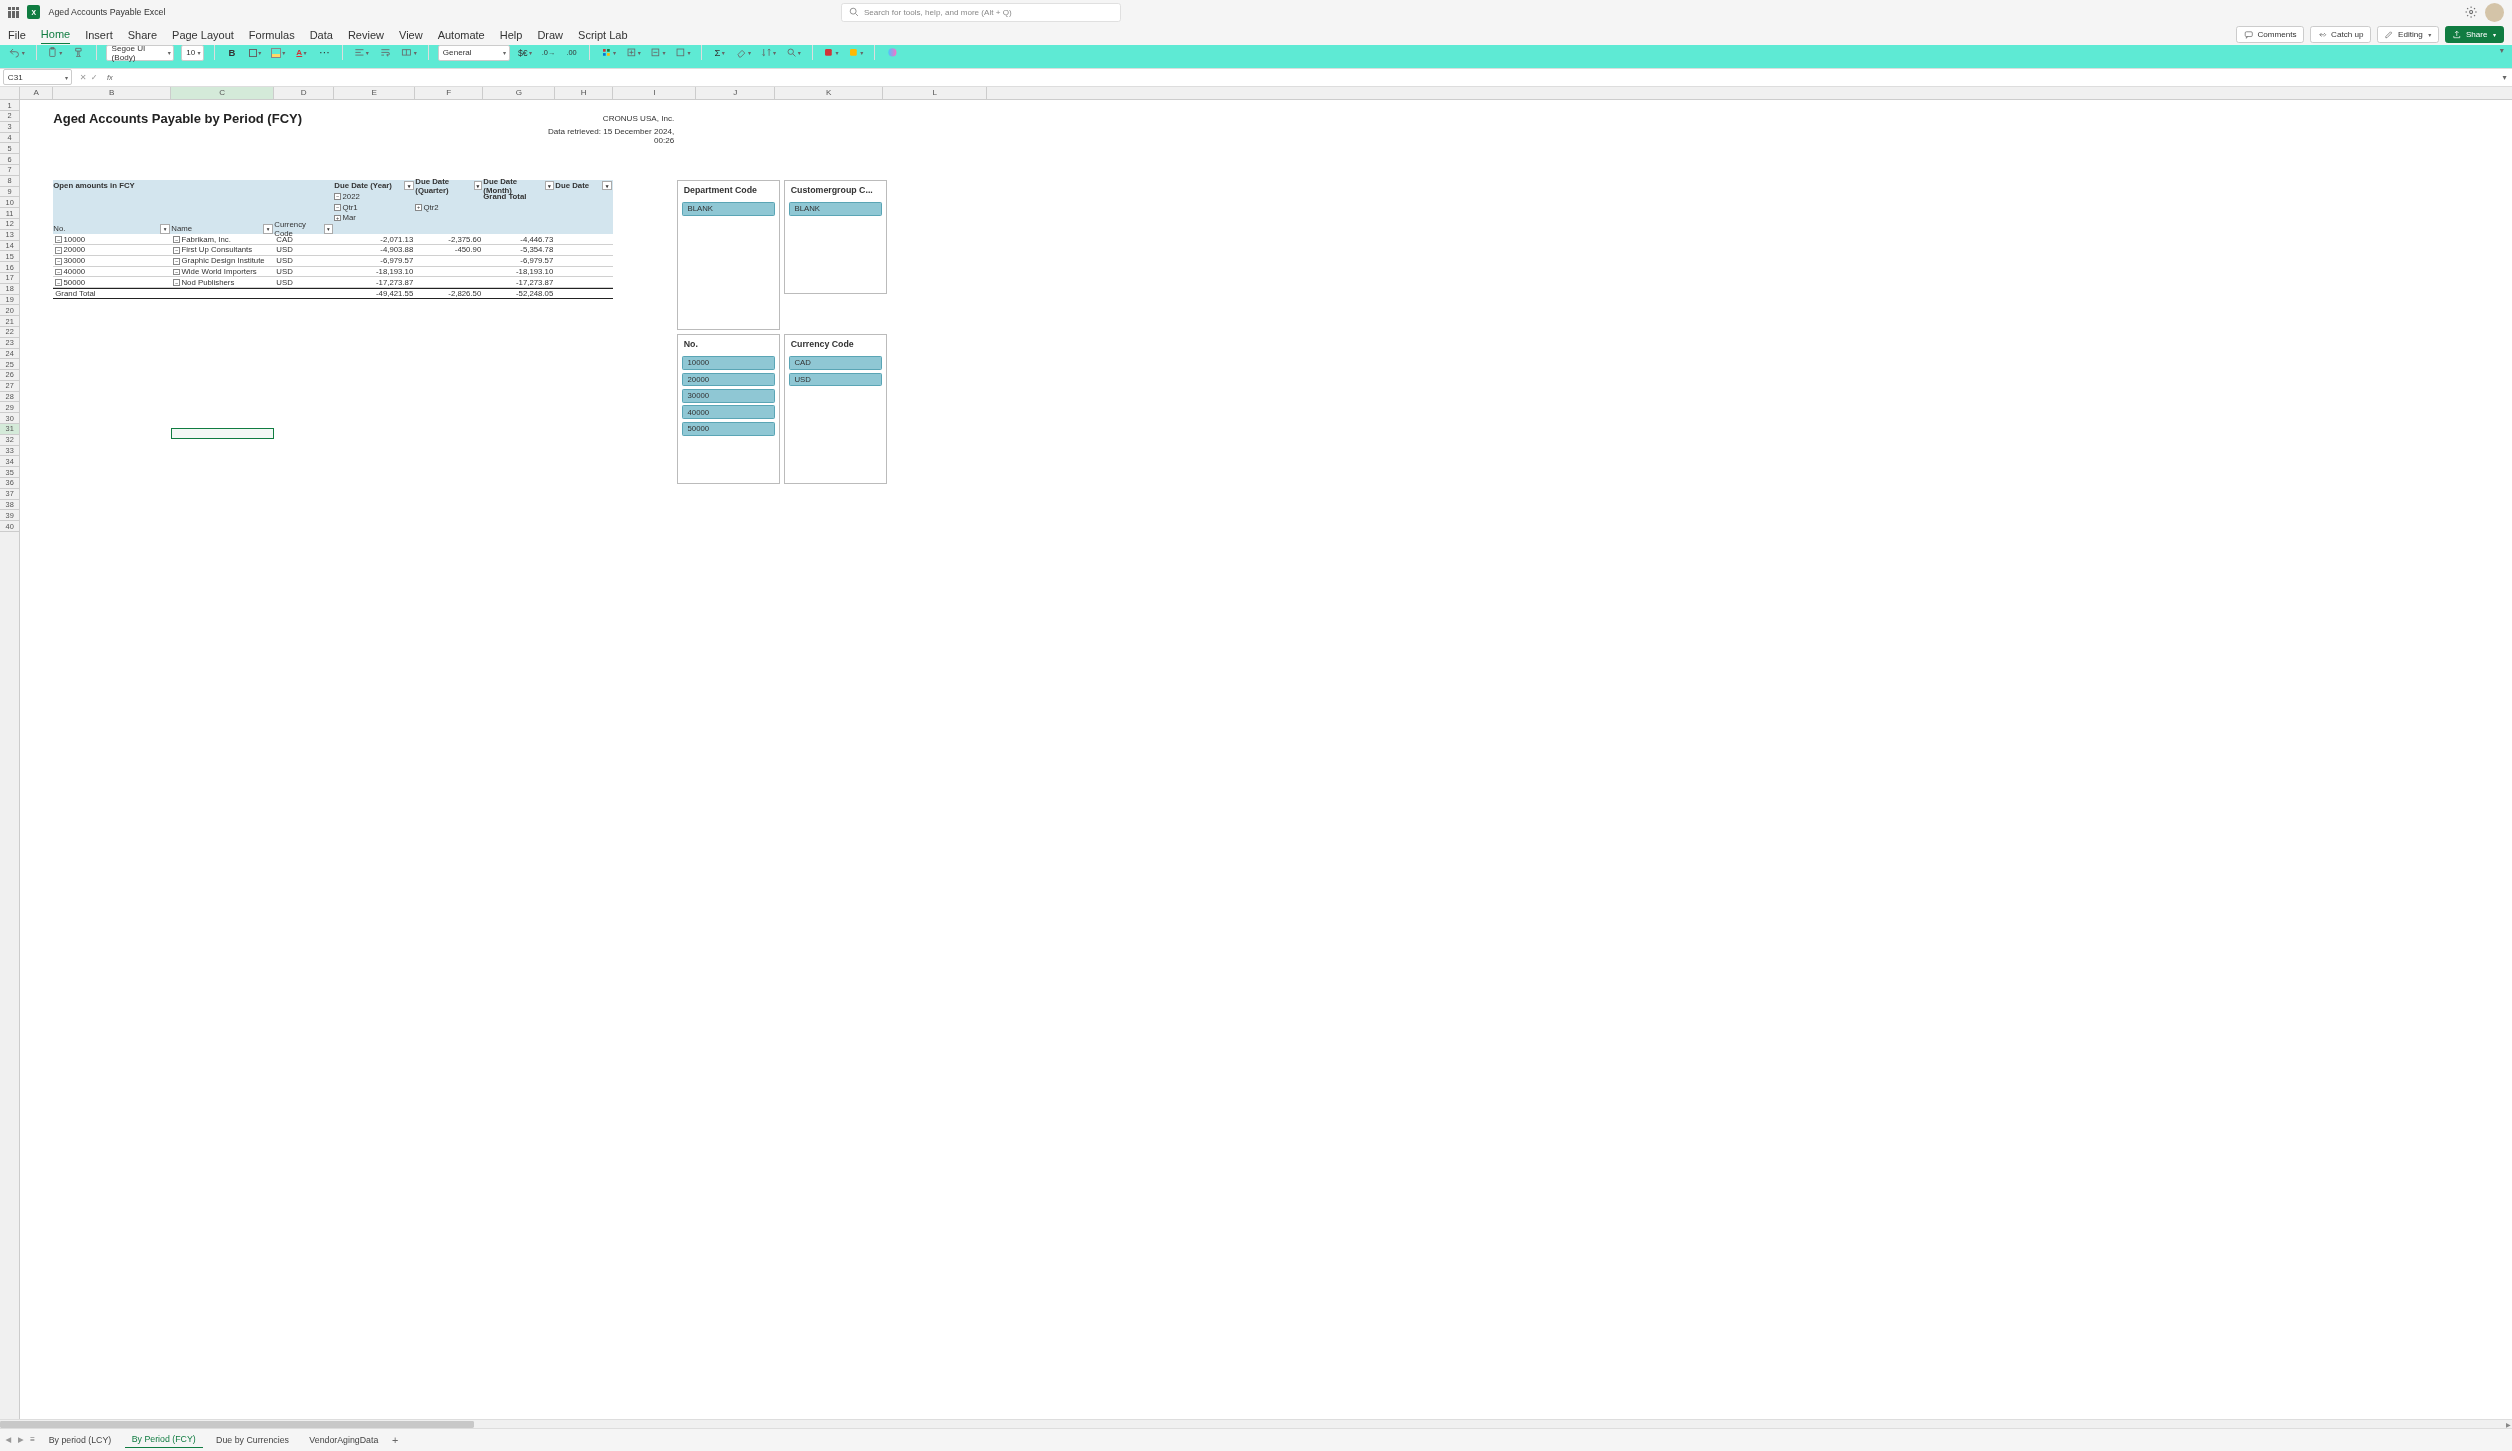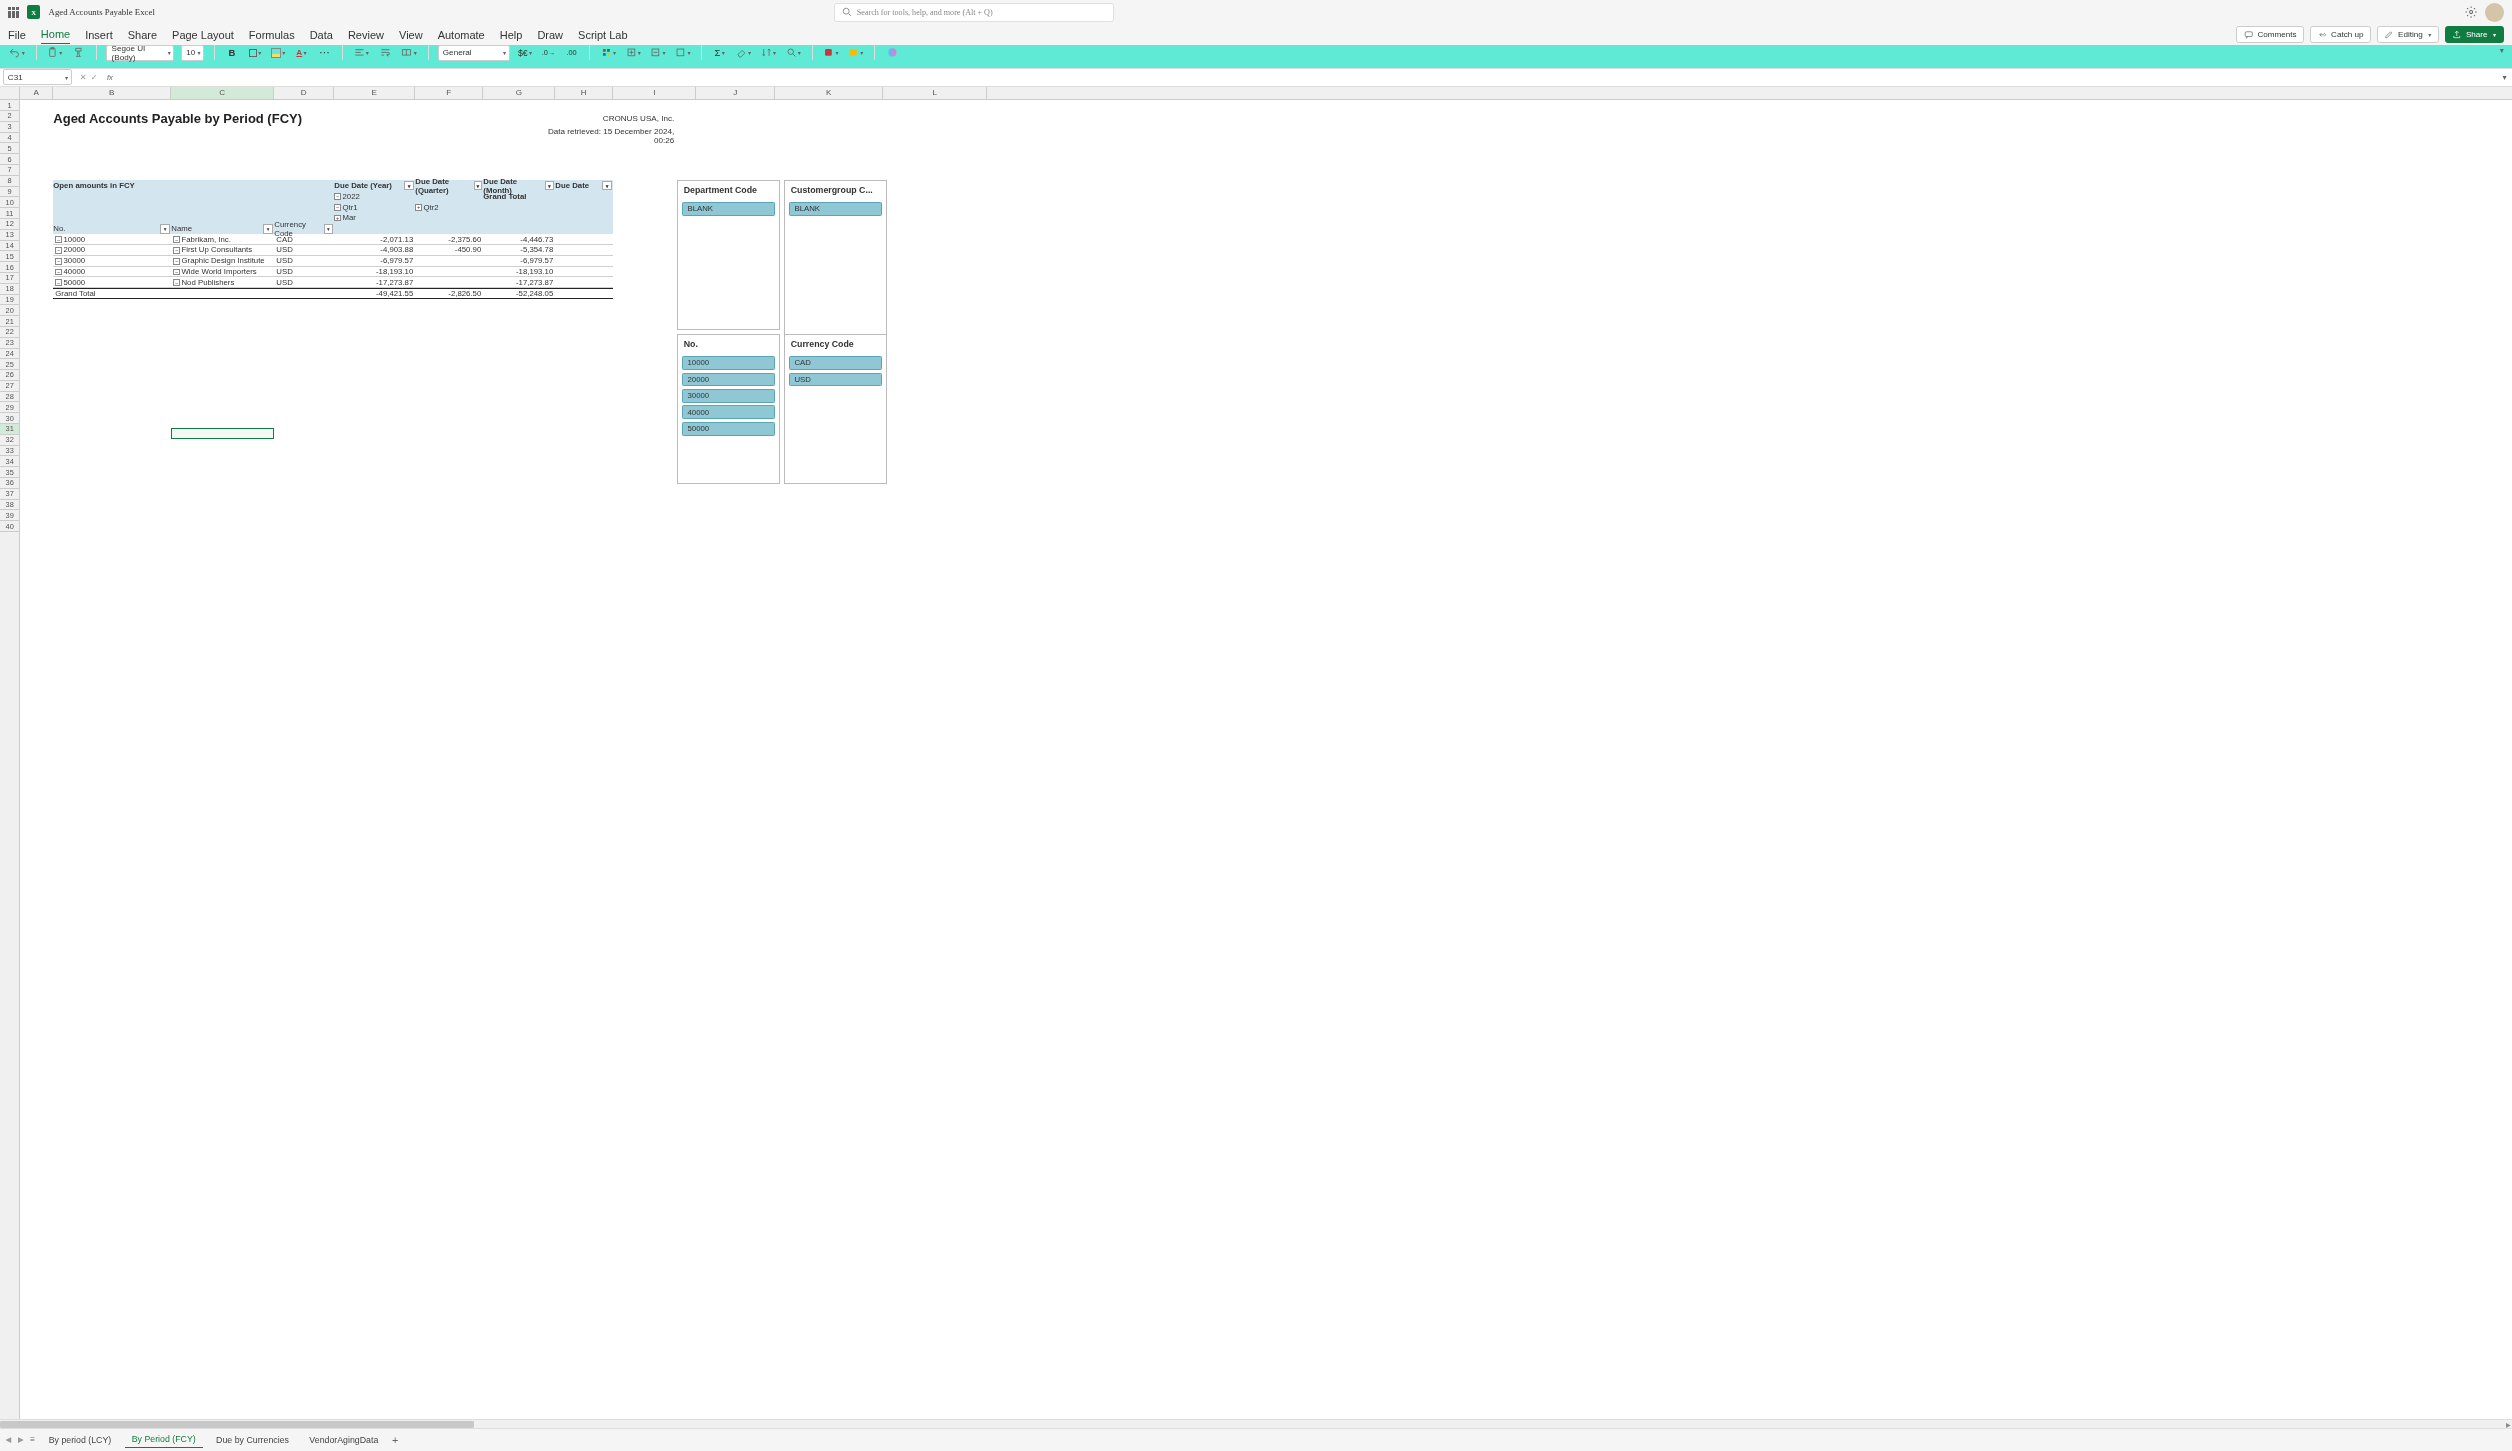--- a/index.html
+++ b/index.html
@@ -1,19 +1,19 @@
 <!DOCTYPE html>
 <html style="font-size:10.8px"><head>
 <meta charset="utf-8">
 <style>
 * { box-sizing: border-box; margin: 0; padding: 0; }
 body { font-family: "Segoe UI", sans-serif; font-size: 8.1px; background: #f5f5f5; color: #333; overflow: hidden; }
 
 
-.header-bar { display: flex; align-items: center; height: 24.4px; background: #f5f5f5; padding: 0 8.1px; gap: 8.1px; font-family: Liberation Serif, serif; }
+.header-bar { display: flex; align-items: center; height: 24.4px; background: #f5f5f5; padding: 0 8.1px; gap: 8.1px; }
 .app-launcher { width: 10.8px; height: 10.8px; display: grid; grid-template-columns: repeat(3,1fr); grid-template-rows: repeat(3,1fr); gap: 0.7px; cursor: pointer; }
 .app-launcher span { background: #666; }
 .excel-logo { width: 13.5px; height: 13.5px; background: #107c41; border-radius: 2px; display:flex; align-items:center; justify-content:center; color:#fff; font-size:6.8px; font-weight:bold; }
 .doc-title { font-size: 8.8px; color: #333; }
 .search-box { flex: 0 0 280px; margin-left: auto; margin-right: auto; height: 19px; background: #fff; border: 0.7px solid #e0e0e0; border-radius: 2.7px; display: flex; align-items: center; padding: 0 6.8px; color: #888; gap: 5.4px; }
 .search-box svg { width: 9.5px; height: 9.5px; }
 .header-right { margin-left: auto; display: flex; align-items: center; gap: 8.1px; }
 .settings-icon { width: 12.2px; height: 12.2px; color: #666; cursor:pointer; }
 .avatar { width: 19px; height: 19px; border-radius: 50%; background: #d4c4a8; cursor:pointer; }
 
@@ -82,21 +82,21 @@
 .col-f { width: 68px; }
 .col-g { width: 72px; }
 .col-h { width: 58px; }
 
 
 .slicer { position: absolute; border: 0.7px solid #bbb; background: #fff; }
 .slicer-header { font-weight: 600; font-size: 8.8px; padding: 4.1px 5.4px; }
 .slicer-body { padding: 2.7px 4.1px; display: flex; flex-direction: column; gap: 2.7px; }
 .slicer-item { background: #8fc7d4; border: 0.3px solid #5aa5b5; border-radius: 1.4px; padding: 1.4px 4.1px; font-size: 7.8px; cursor:pointer; }
 .sl1 { left: 657px; top: 80px; width: 103px; height: 150px; }
-.sl2 { left: 764px; top: 80px; width: 103px; height: 192px; }
+.sl2 { left: 764px; top: 80px; width: 103px; height: 114px; }
 .sl3 { left: 657px; top: 234px; width: 103px; height: 150px; }
 .sl4 { left: 764px; top: 234px; width: 103px; height: 150px; }
 
 
 .active-cell { position: absolute; border: 1.4px solid #107c41; background: rgba(16,124,65,0.05); pointer-events: none; z-index:5; }
 
 
 .sheet-bar { height: 23px; display: flex; align-items: center; background: #f5f5f5; border-top: 0.7px solid #ddd; padding: 0 5.4px; gap: 6.8px; }
 .sheet-nav-btn { color: #999; cursor: pointer; font-size: 7.4px; }
 .sheet-menu { cursor: pointer; color: #666; }

